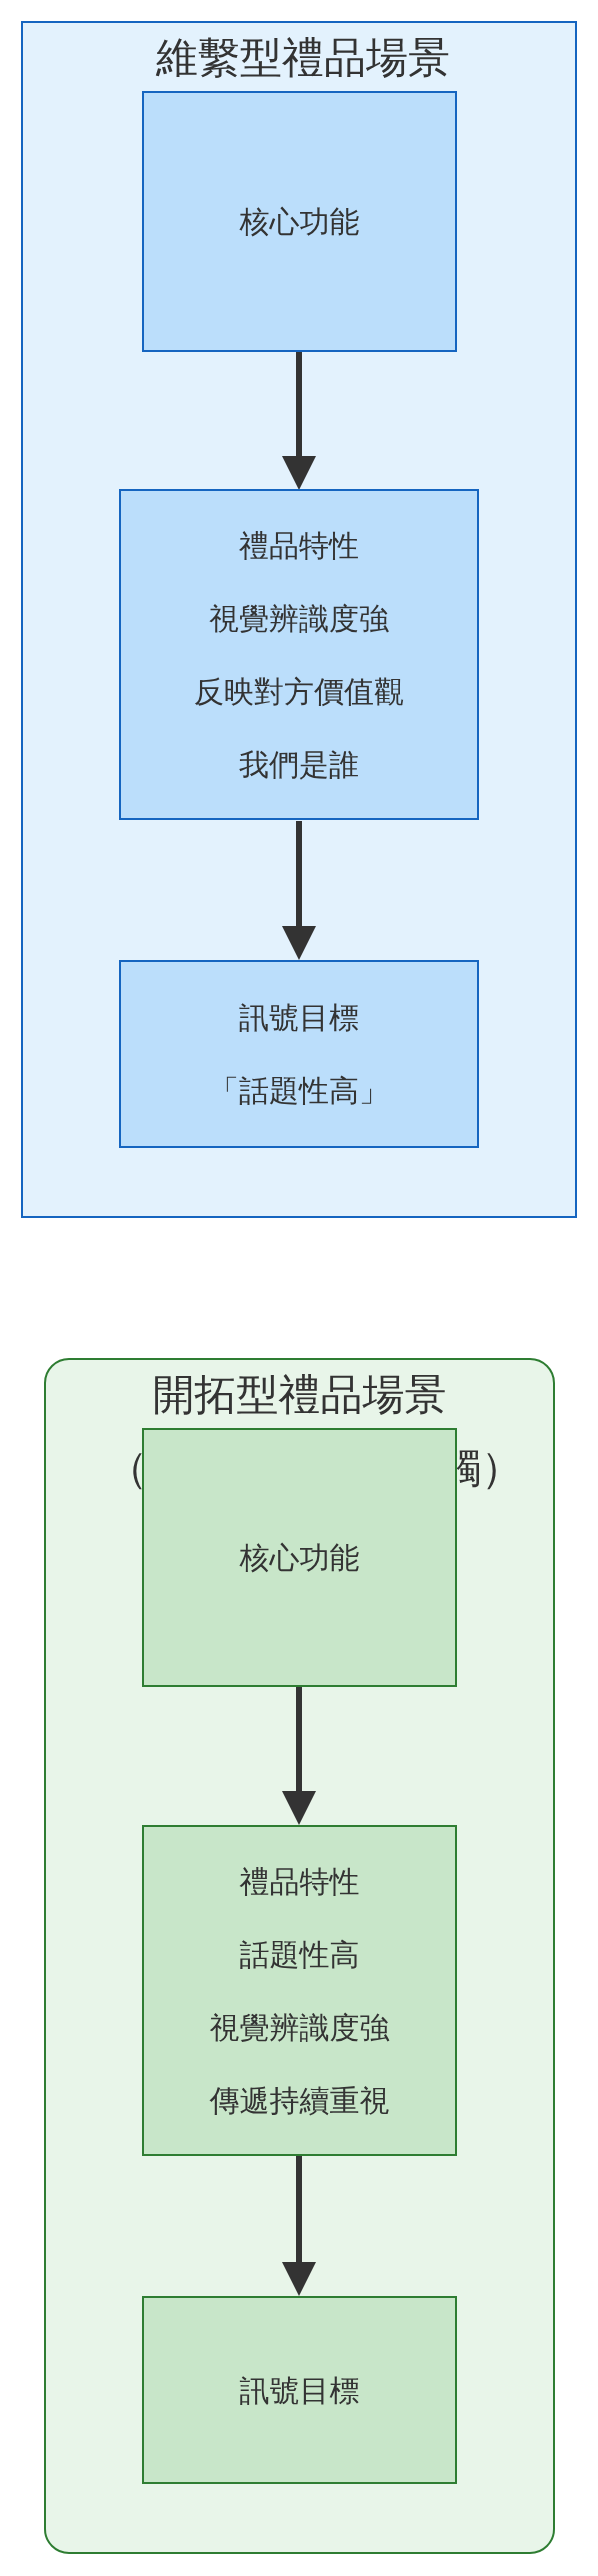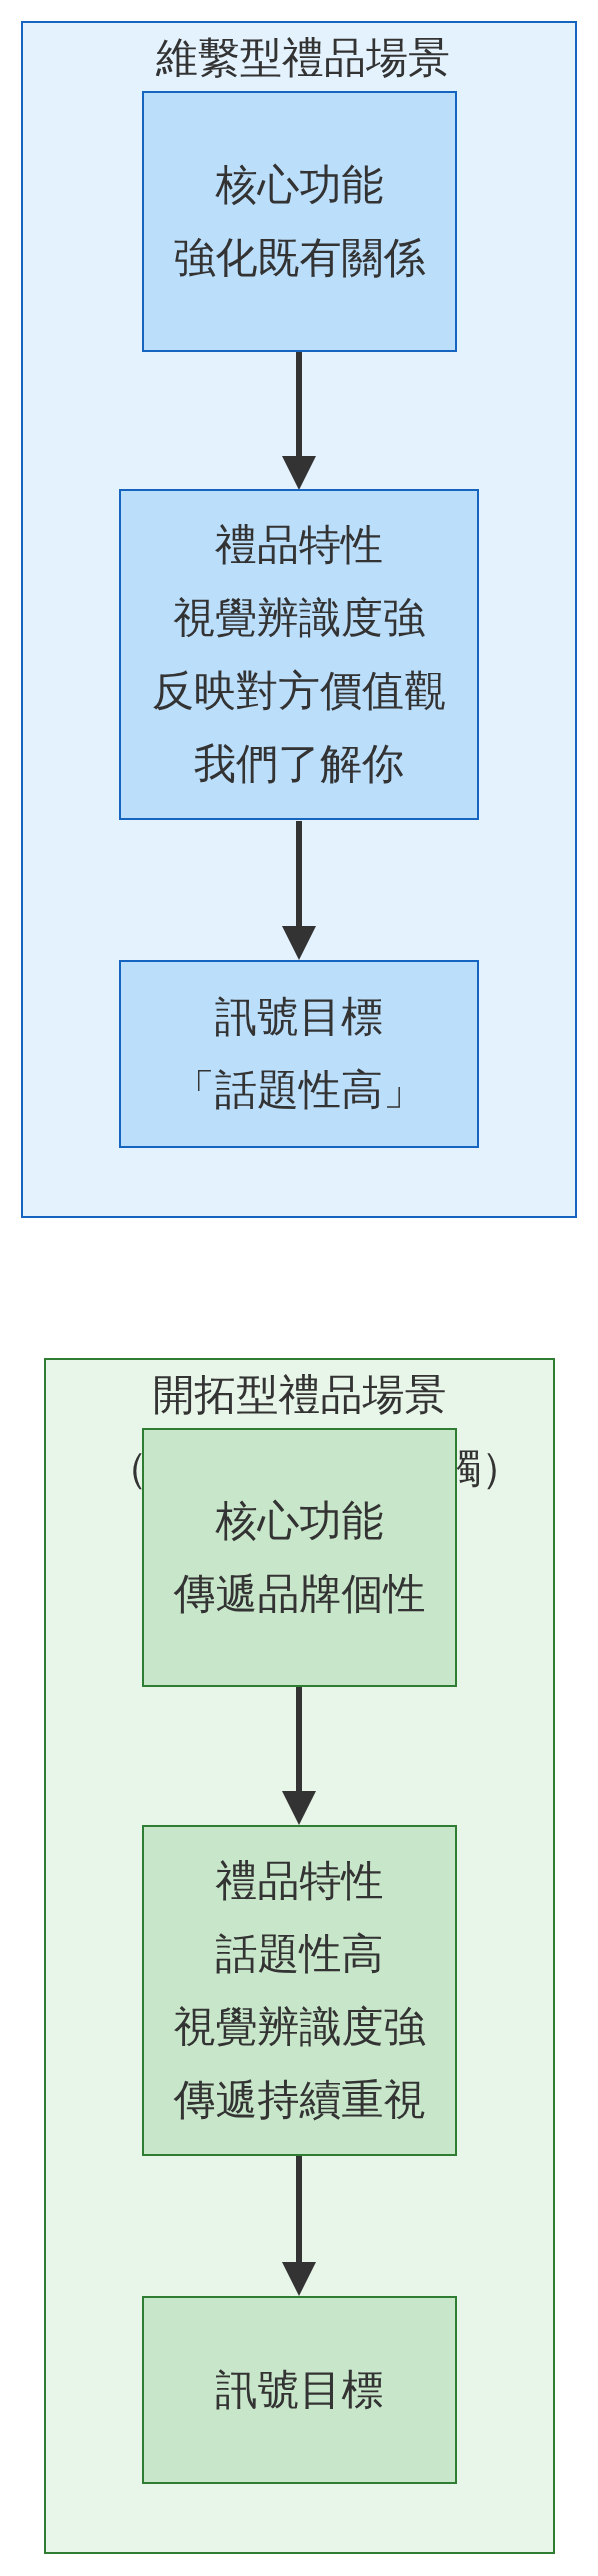--- a/index.html
+++ b/index.html
@@ -7,72 +7,70 @@
          font-family: "DejaVu Sans", "Liberation Sans", sans-serif; color: #333333; }
   .group { position: absolute; box-sizing: border-box; border-width: 2.8px; border-style: solid; }
   .group-blue { border-color: #1565c0; background: #e3f2fd; }
   .group-green { border-color: #2e7d32; background: #e8f5e9; }
   .group-title { position: absolute; left: 0; right: 0; text-align: center;
                  font-size: 42px; line-height: 49px; white-space: nowrap; }
   .node { position: absolute; box-sizing: border-box; border-width: 2.8px; border-style: solid;
           display: flex; flex-direction: column; align-items: center; justify-content: center; }
   .node-blue { background: #bbdefb; border-color: #1565c0; }
   .node-green { background: #c8e6c9; border-color: #2e7d32; }
-  .node-line { font-size: 42px; line-height: 73px; white-space: nowrap; text-align: left; font-family: Liberation Serif, serif; }
+  .node-line { font-size: 30px; line-height: 73px; white-space: nowrap; text-align: left; }
   .arrow { position: absolute; width: 34px; }
   .arrow .shaft { position: absolute; left: 14px; width: 5.6px; top: 0; background: #333333; }
   .arrow .head { position: absolute; left: 0; bottom: 0; width: 0; height: 0;
                  border-left: 17px solid transparent; border-right: 17px solid transparent;
                  border-top: 34px solid #333333; }
 </style>
 </head>
 <body>
 
 <div class="group group-blue" style="left:21px; top:21px; width:556px; height:1197px;">
   <div class="group-title" style="top:9.8px;margin-left:8px;">維繫型禮品場景</div>
 </div>
 
 <div class="node node-blue" style="left:142px; top:91px; width:315px; height:261px;">
   <div class="node-line">核心功能</div>
-  <div class="node-line">強化既有關係</div>
 </div>
 
 <div class="arrow" style="left:282px; top:352px; height:138px;">
   <div class="shaft" style="height:105px;"></div>
   <div class="head"></div>
 </div>
 
 <div class="node node-blue" style="left:119px; top:489px; width:360px; height:331px;">
   <div class="node-line">禮品特性</div>
   <div class="node-line">視覺辨識度強</div>
   <div class="node-line">反映對方價值觀</div>
-  <div class="node-line">我們了解你</div>
+  <div class="node-line">我們是誰</div>
 </div>
 
 <div class="arrow" style="left:282px; top:821px; height:139px;">
   <div class="shaft" style="height:107px;"></div>
   <div class="head"></div>
 </div>
 
 <div class="node node-blue" style="left:119px; top:960px; width:360px; height:188px;">
   <div class="node-line">訊號目標</div>
   <div class="node-line">「話題性高」</div>
 </div>
 
-<div class="group group-green" style="left:44px; top:1358px; width:511px; height:1196px;">
+<div class="group group-green" style="left:44px; top:1358px; width:511px; height:1196px;border-radius:25px;">
   <div class="group-title" style="top:9.8px;">開拓型禮品場景</div>
   <div class="group-title" style="top:83px;">
     <span style="position:absolute; left:60px;">（新</span>
     <span style="position:absolute; left:393px;">觸）</span>
   </div>
 </div>
 
 <div class="node node-green" style="left:142px; top:1428px; width:315px; height:259px;">
   <div class="node-line">核心功能</div>
-  <div class="node-line">傳遞品牌個性</div>
 </div>
 
 <div class="arrow" style="left:282px; top:1687px; height:138px;">
   <div class="shaft" style="height:106px;"></div>
   <div class="head"></div>
 </div>
 
 <div class="node node-green" style="left:142px; top:1825px; width:315px; height:331px;">
   <div class="node-line">禮品特性</div>
   <div class="node-line">話題性高</div>

